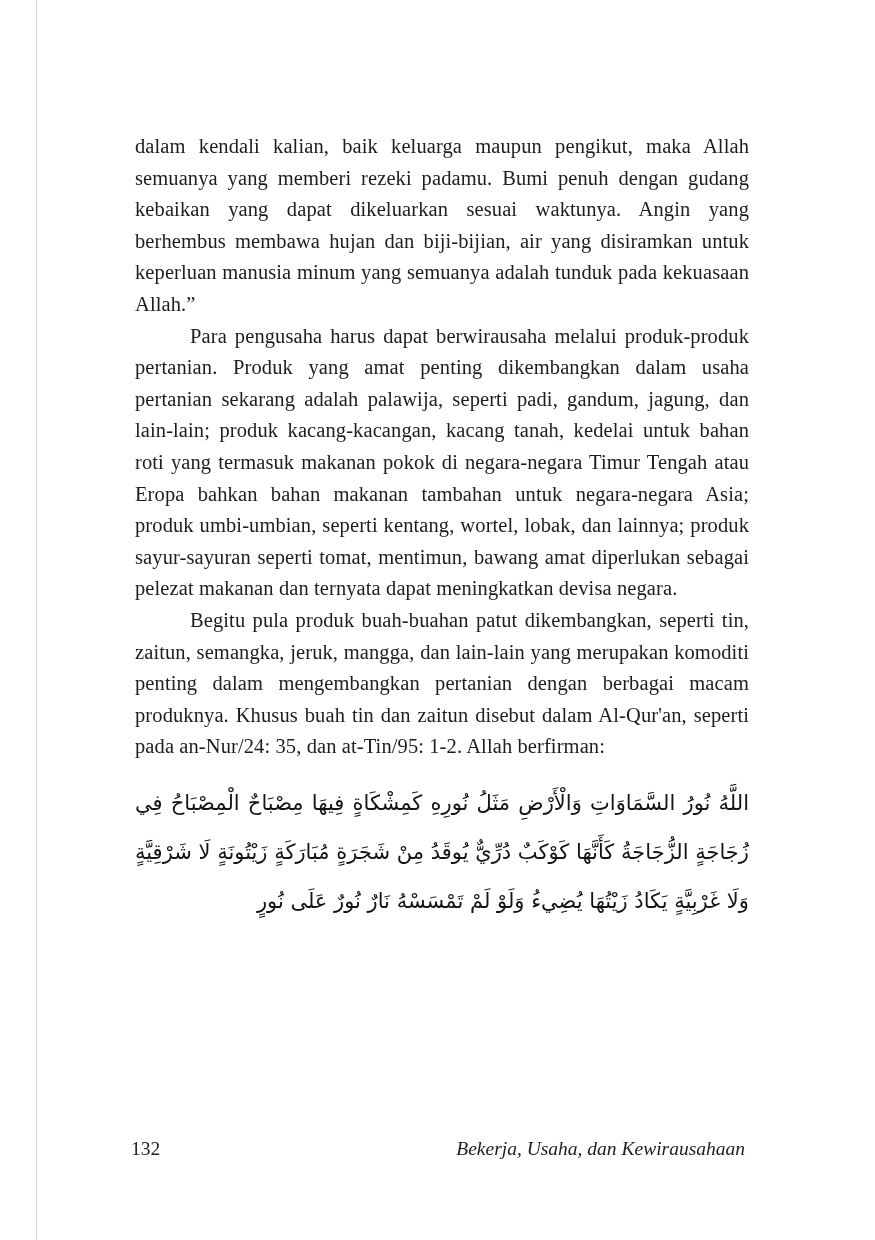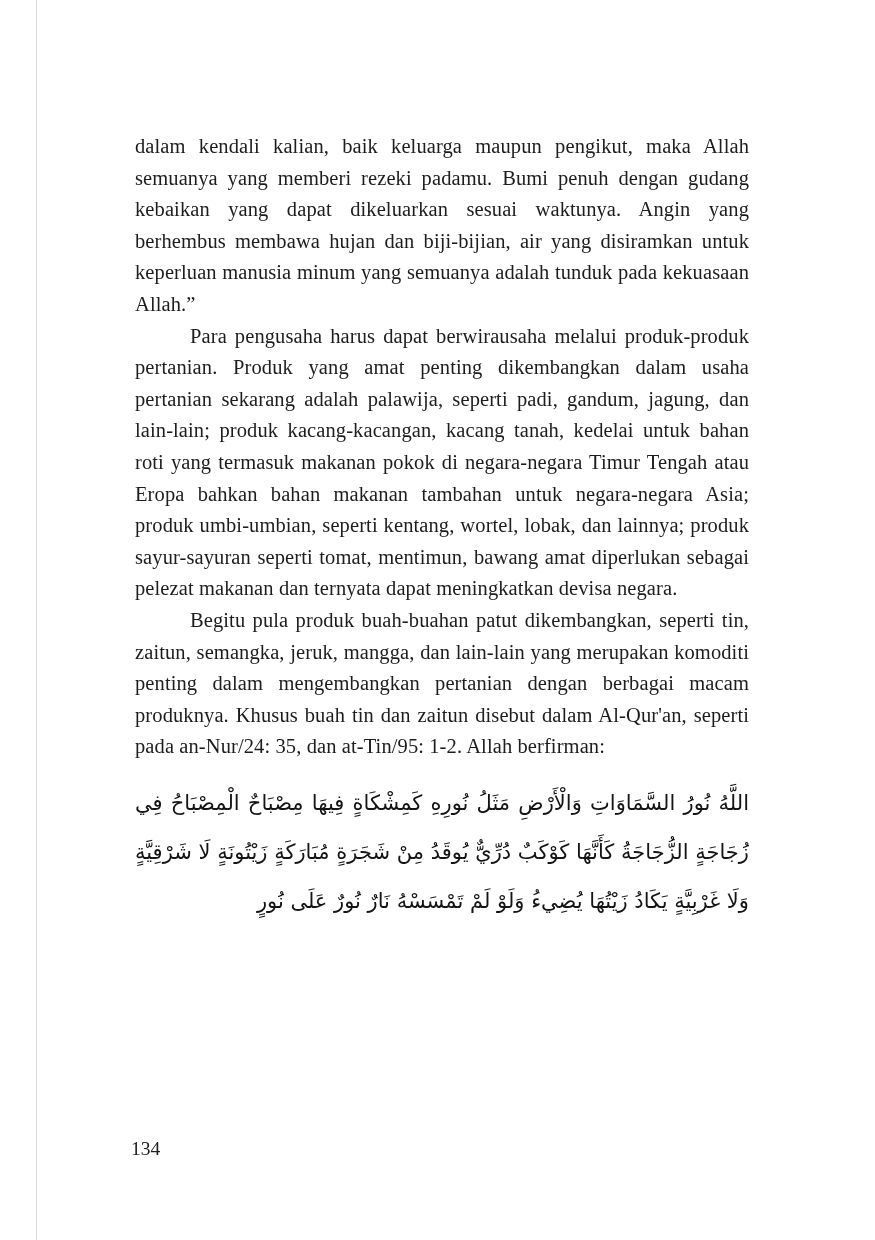--- a/index.html
+++ b/index.html
@@ -80,16 +80,17 @@
     <p class="body-par">dalam kendali kalian, baik keluarga maupun pengikut, maka Allah semuanya yang memberi rezeki padamu. Bumi penuh dengan gudang kebaikan yang dapat dikeluarkan sesuai waktunya. Angin yang berhembus membawa hujan dan biji-bijian, air yang disiramkan untuk keperluan manusia minum yang semuanya adalah tunduk pada kekuasaan Allah.”</p>
 
     <p class="body-par indent">Para pengusaha harus dapat berwirausaha melalui produk-produk pertanian. Produk yang amat penting dikembangkan dalam usaha pertanian sekarang adalah palawija, seperti padi, gandum, jagung, dan lain-lain; produk kacang-kacangan, kacang tanah, kedelai untuk bahan roti yang termasuk makanan pokok di negara-negara Timur Tengah atau Eropa bahkan bahan makanan tambahan untuk negara-negara Asia; produk umbi-umbian, seperti kentang, wortel, lobak, dan lainnya; produk sayur-sayuran seperti tomat, mentimun, bawang amat diperlukan sebagai pelezat makanan dan ternyata dapat meningkatkan devisa negara.</p>
 
     <p class="body-par indent">Begitu pula produk buah-buahan patut dikembangkan, seperti tin, zaitun, semangka, jeruk, mangga, dan lain-lain yang merupakan komoditi penting dalam mengembangkan pertanian dengan berbagai macam produknya. Khusus buah tin dan zaitun disebut dalam Al-Qur'an, seperti pada an-Nur/24: 35, dan at-Tin/95: 1-2. Allah berfirman:</p>
 
     <p class="arabic" lang="ar" dir="rtl">اللَّهُ نُورُ السَّمَاوَاتِ وَالْأَرْضِ مَثَلُ نُورِهِ كَمِشْكَاةٍ فِيهَا مِصْبَاحٌ الْمِصْبَاحُ فِي زُجَاجَةٍ الزُّجَاجَةُ كَأَنَّهَا كَوْكَبٌ دُرِّيٌّ يُوقَدُ مِنْ شَجَرَةٍ مُبَارَكَةٍ زَيْتُونَةٍ لَا شَرْقِيَّةٍ وَلَا غَرْبِيَّةٍ يَكَادُ زَيْتُهَا يُضِيءُ وَلَوْ لَمْ تَمْسَسْهُ نَارٌ نُورٌ عَلَى نُورٍ</p>
   </main>
 
   <footer class="footer">
-    <span class="page-number">134</span>
+    <span class="page-number">132</span>
+    <span class="footer-title">Bekerja, Usaha, dan Kewirausahaan</span>
   </footer>
 
 </div>
 
 </body></html>

